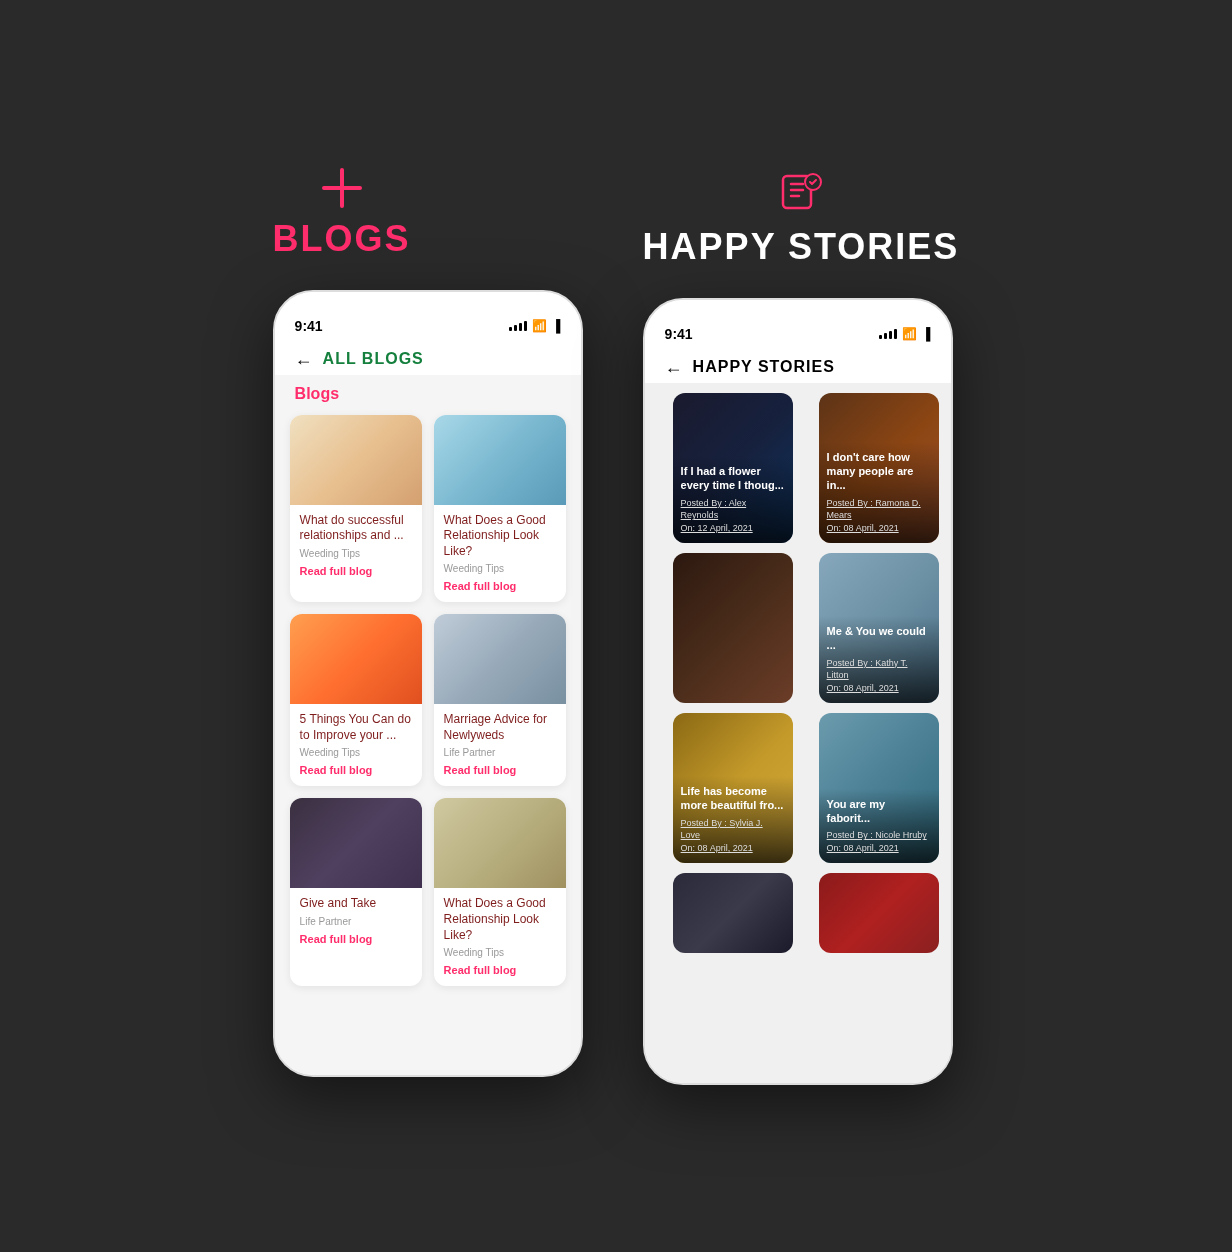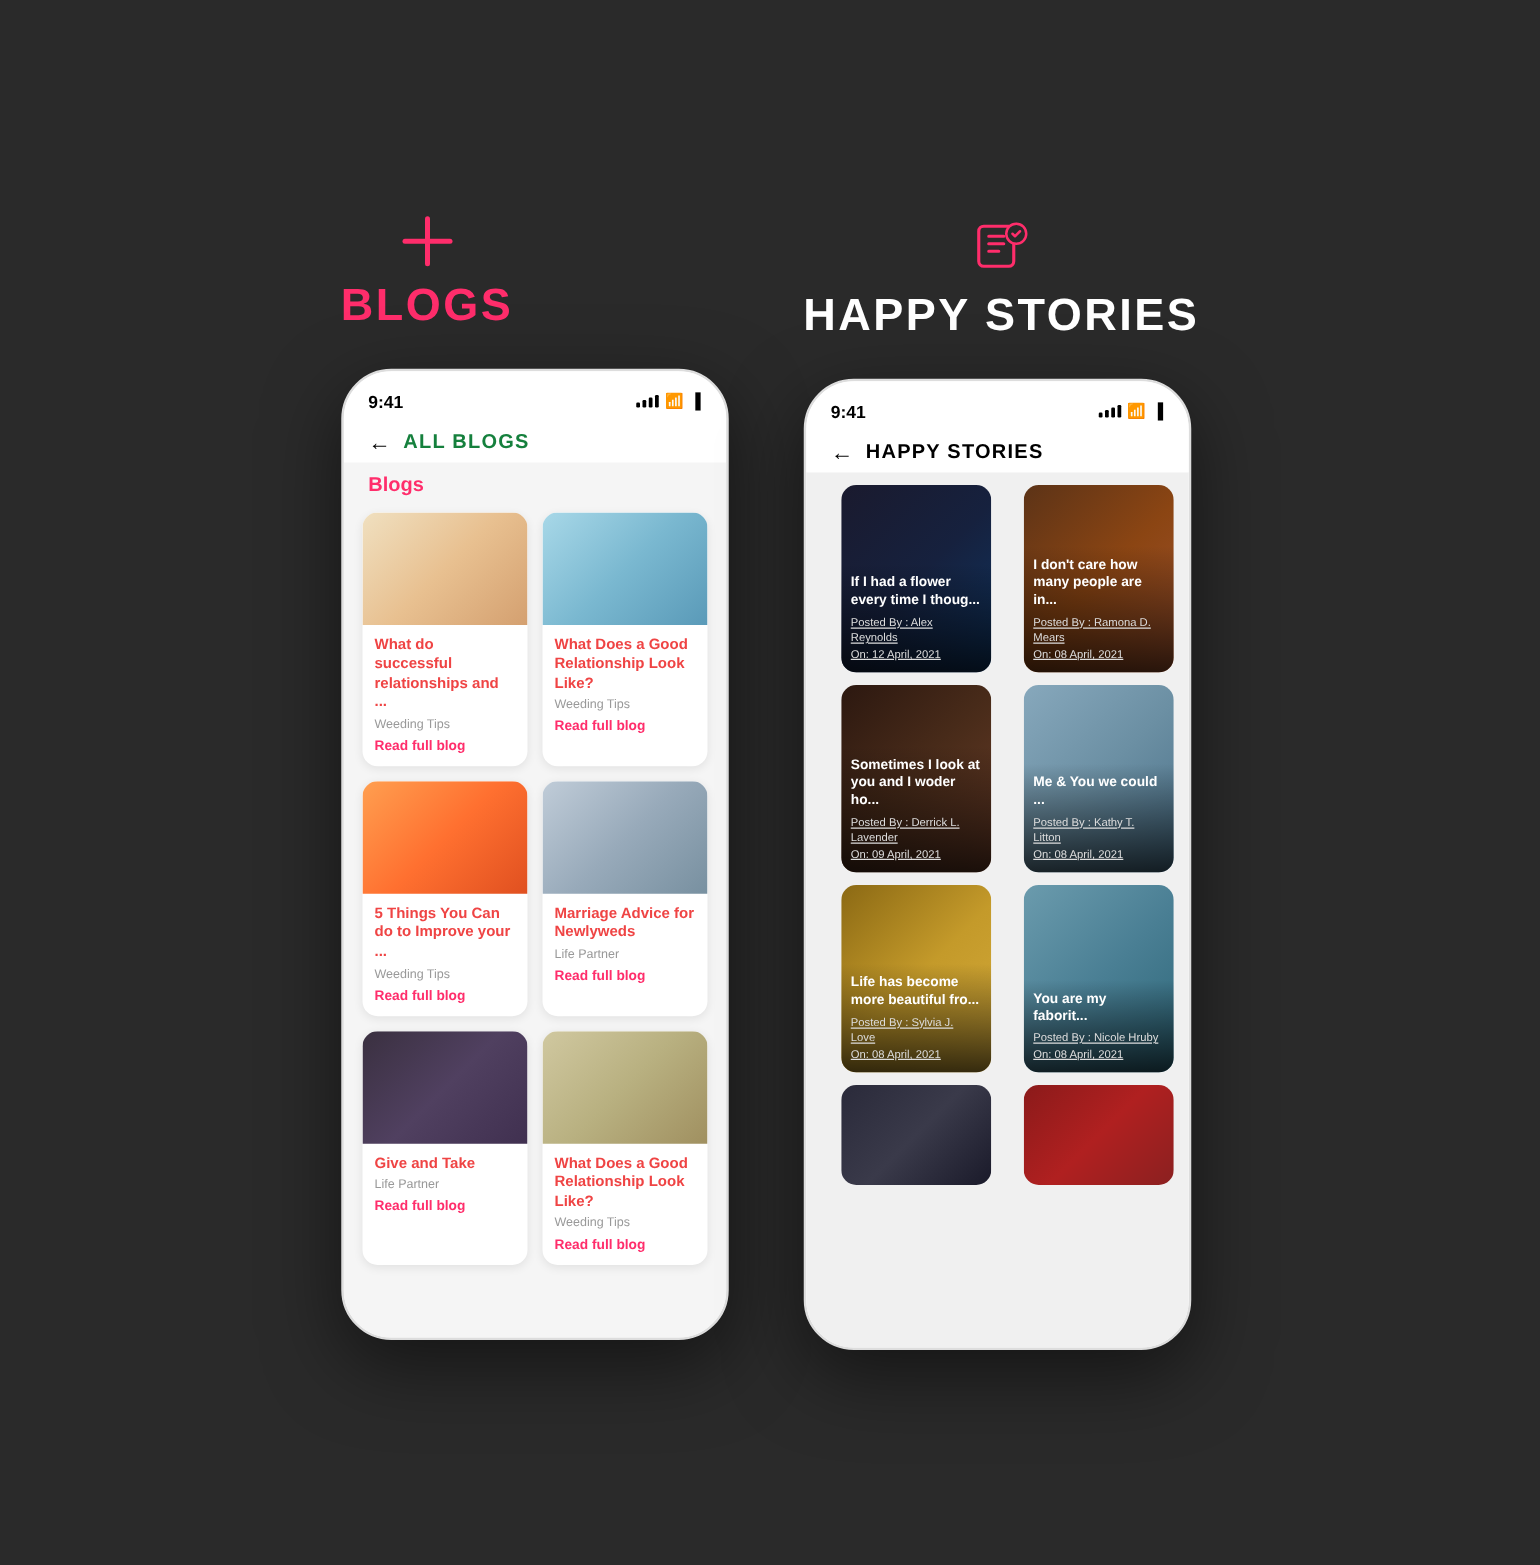--- a/index.html
+++ b/index.html
@@ -44,21 +44,21 @@
       background: #fff;
       border-radius: 40px;
       box-shadow: 0 20px 60px rgba(0,0,0,0.5);
       overflow: hidden;
       border: 2px solid #ddd;
     }
     .phone-status-bar {
       display: flex;
       justify-content: space-between;
       align-items: center;
-      padding: 16px 20px 5px;
+      padding: 26px 20px 5px;
       background: #fff;
     }
     .status-time {
       font-size: 14px;
       font-weight: 700;
       color: #000;
     }
     .status-icons {
       display: flex;
       gap: 5px;
@@ -123,22 +123,22 @@
     .blog-card-img-placeholder {
       width: 100%;
       height: 90px;
       display: block;
     }
     .blog-card-body {
       padding: 8px 10px 10px;
     }
     .blog-card-title {
       font-size: 12px;
-      font-weight: 700;
-      color: #ef4444;
+      font-weight: 400;
+      color: #7f1d1d;
       line-height: 1.3;
       margin-bottom: 4px;
     }
     .blog-card-category {
       font-size: 10px;
       color: #999;
       margin-bottom: 6px;
     }
     .blog-card-link {
       font-size: 11px;
@@ -381,25 +381,20 @@
             <div class="story-card-bg story-img-brown"></div>
             <div class="story-overlay">
               <div class="story-quote">I don't care how many people are in...</div>
               <div class="story-posted-by">Posted By : Ramona D. Mears</div>
               <div class="story-posted-by">On: 08 April, 2021</div>
             </div>
           </div>
 
           <div class="story-card">
             <div class="story-card-bg story-img-moody"></div>
-            <div class="story-overlay">
-              <div class="story-quote">Sometimes I look at you and I woder ho...</div>
-              <div class="story-posted-by">Posted By : Derrick L. Lavender</div>
-              <div class="story-posted-by">On: 09 April, 2021</div>
-            </div>
           </div>
 
           <div class="story-card">
             <div class="story-card-bg story-img-sky"></div>
             <div class="story-overlay">
               <div class="story-quote">Me &amp; You we could ...</div>
               <div class="story-posted-by">Posted By : Kathy T. Litton</div>
               <div class="story-posted-by">On: 08 April, 2021</div>
             </div>
           </div>

